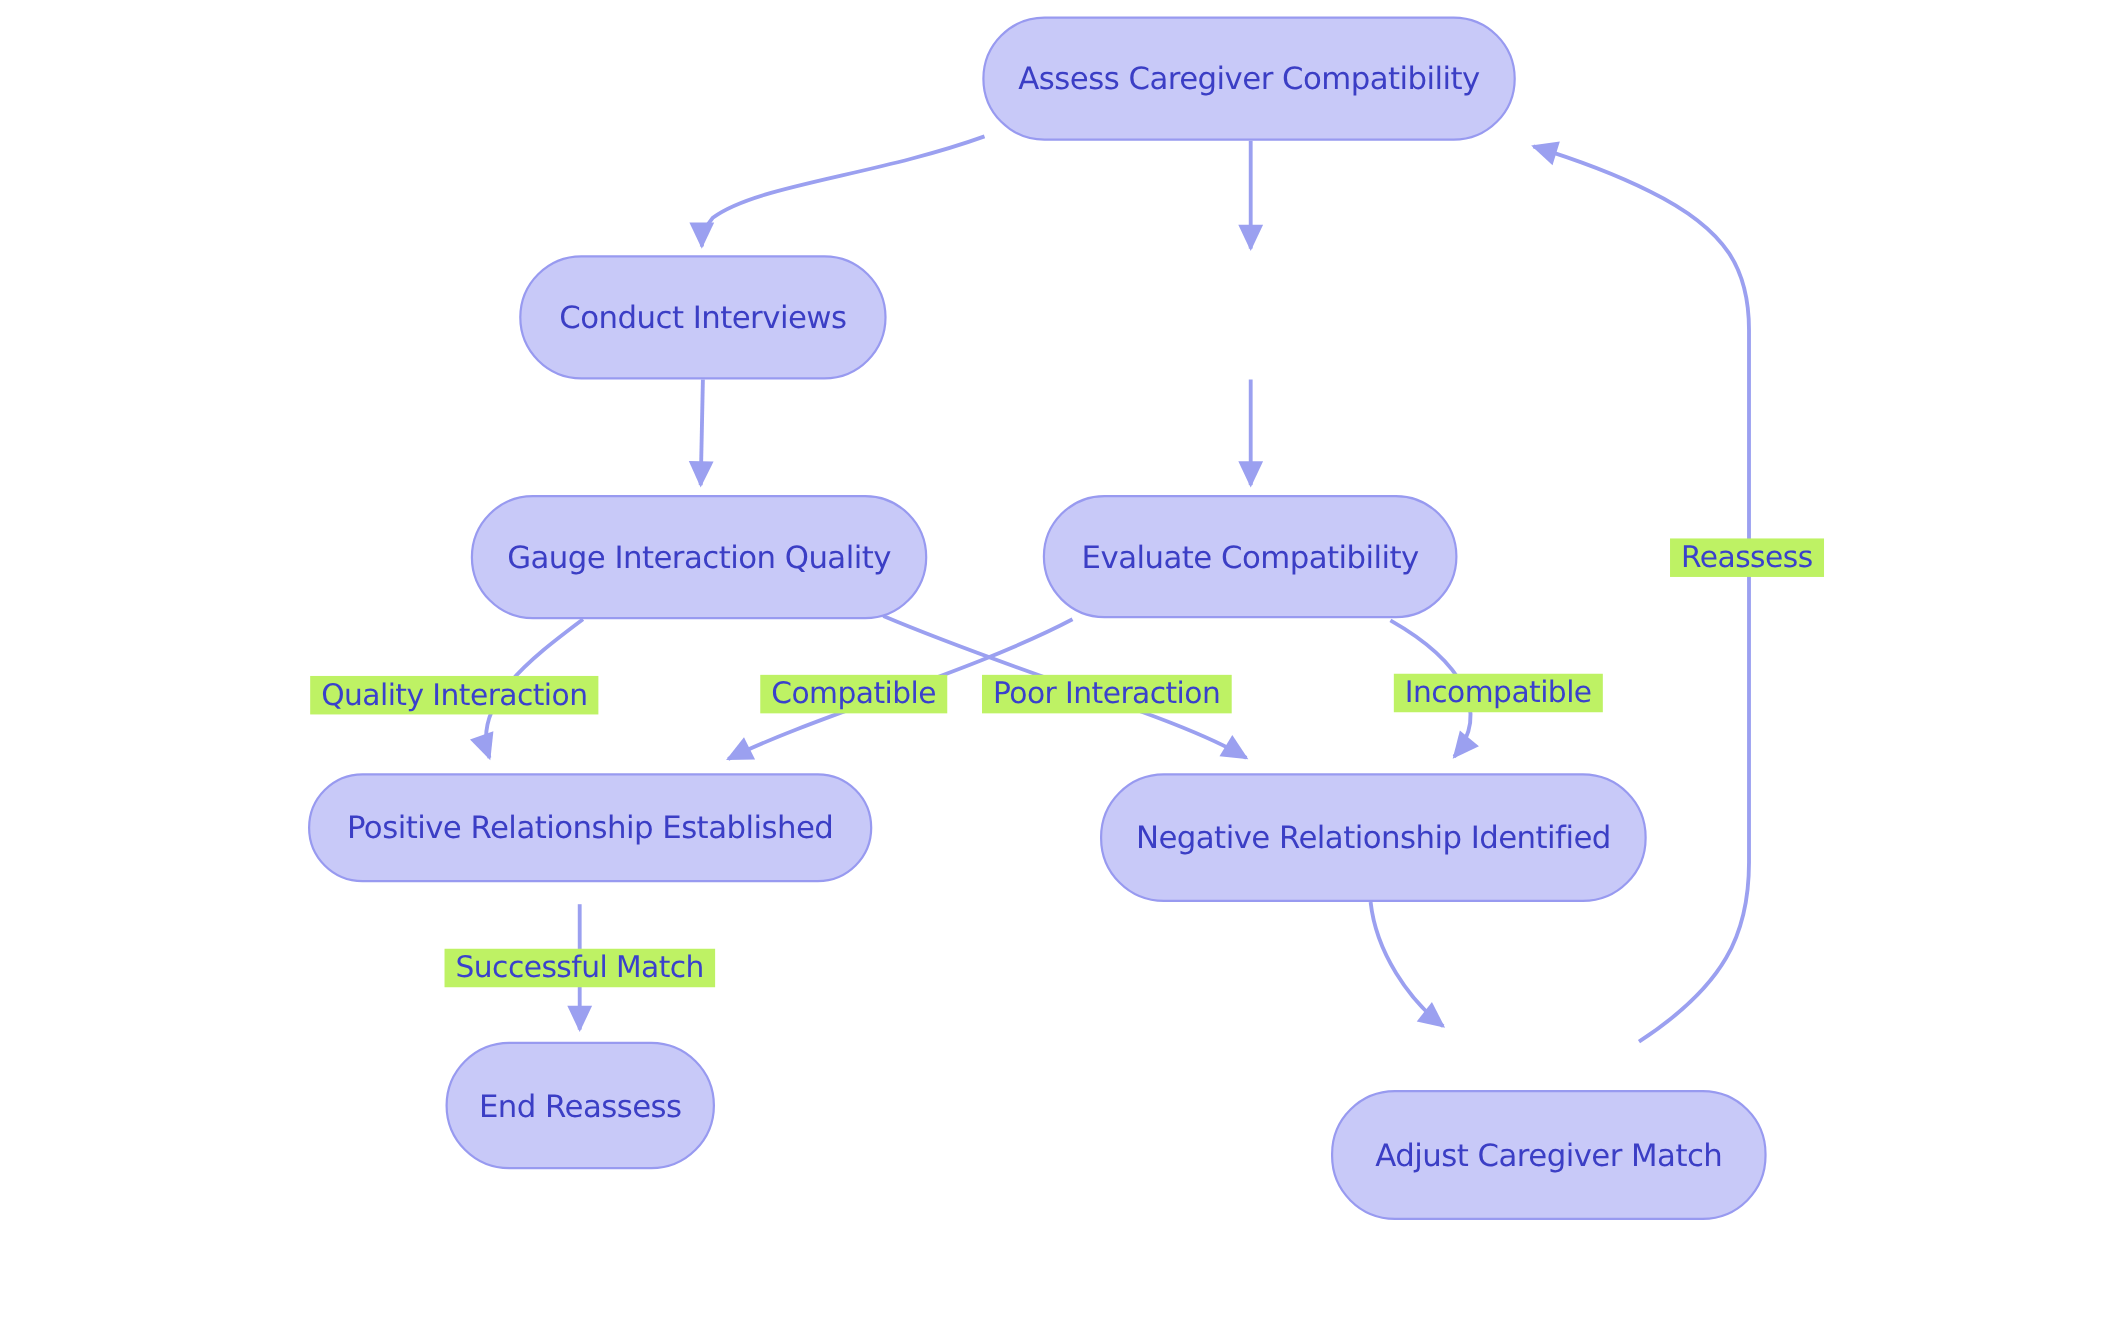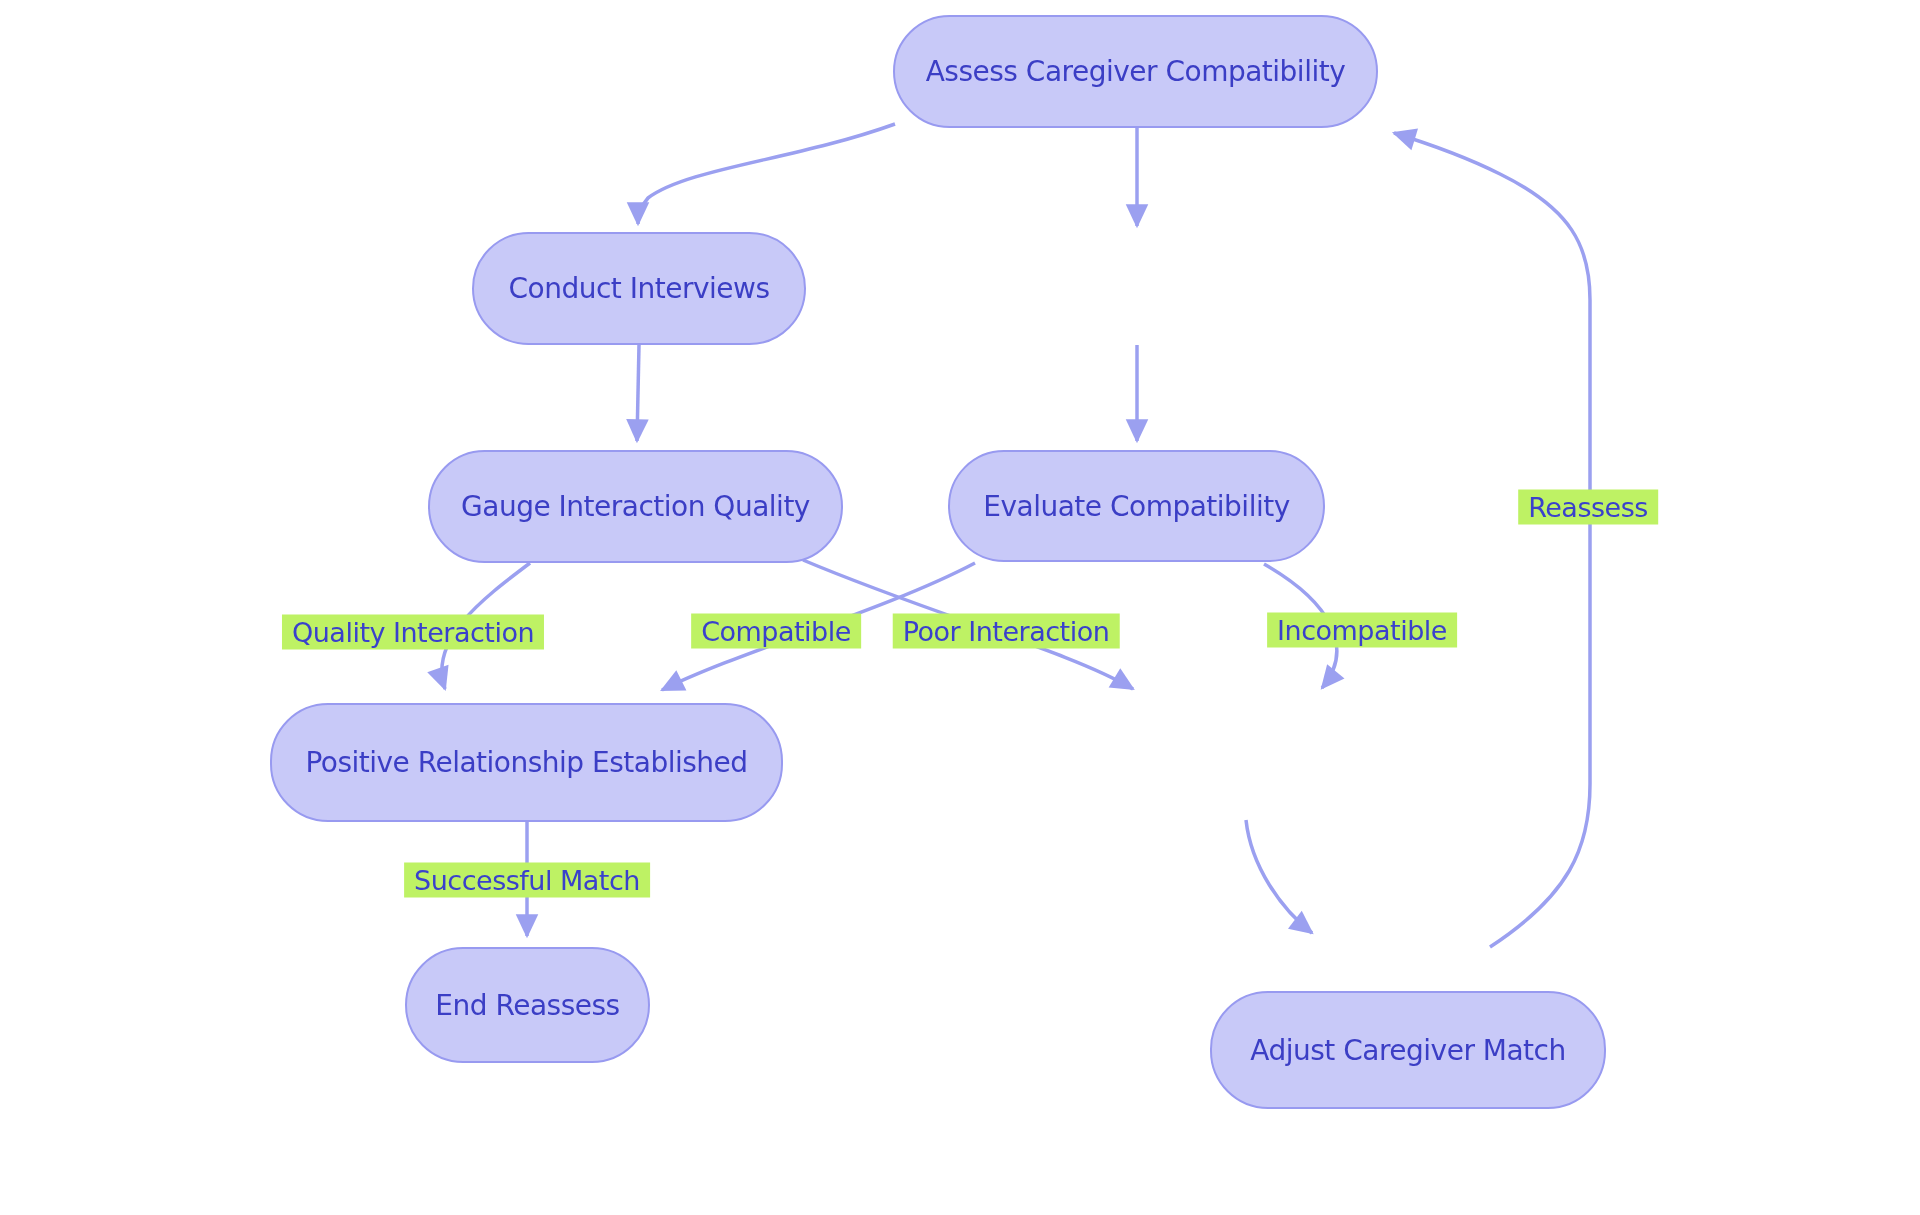--- a/index.html
+++ b/index.html
@@ -66,22 +66,23 @@
 
   <div class="node" style="left:893px; top:15px; width:485px; height:113px;">Assess Caregiver Compatibility</div>
 
   <div class="node" style="left:472px; top:232px; width:334px; height:113px;">Conduct Interviews</div>
 
 
   <div class="node" style="left:428px; top:450px; width:415px; height:113px;">Gauge Interaction Quality</div>
 
   <div class="node" style="left:948px; top:450px; width:377px; height:112px;">Evaluate Compatibility</div>
 
-  <div class="node" style="left:270px; top:703px; width:513px; height:119px;">Positive Relationship Established</div>
+  <div class="node" style="left:280px; top:703px; width:513px; height:99px;">Positive Relationship Established</div>
 
+  <div class="node" style="left:1000px; top:703px; width:497px; height:117px;">Negative Relationship Identified</div>
 
   <div class="node" style="left:405px; top:947px; width:245px; height:116px;">End Reassess</div>
 
   <div class="node" style="left:1210px; top:947px; width:396px; height:118px;margin-top:44px;">Adjust Caregiver Match</div>
 
   <div class="edge-label" style="left:413px; top:632px;">Quality Interaction</div>
 
   <div class="edge-label" style="left:776px; top:631px;">Compatible</div>
 
   <div class="edge-label" style="left:1006px; top:631px;">Poor Interaction</div>

